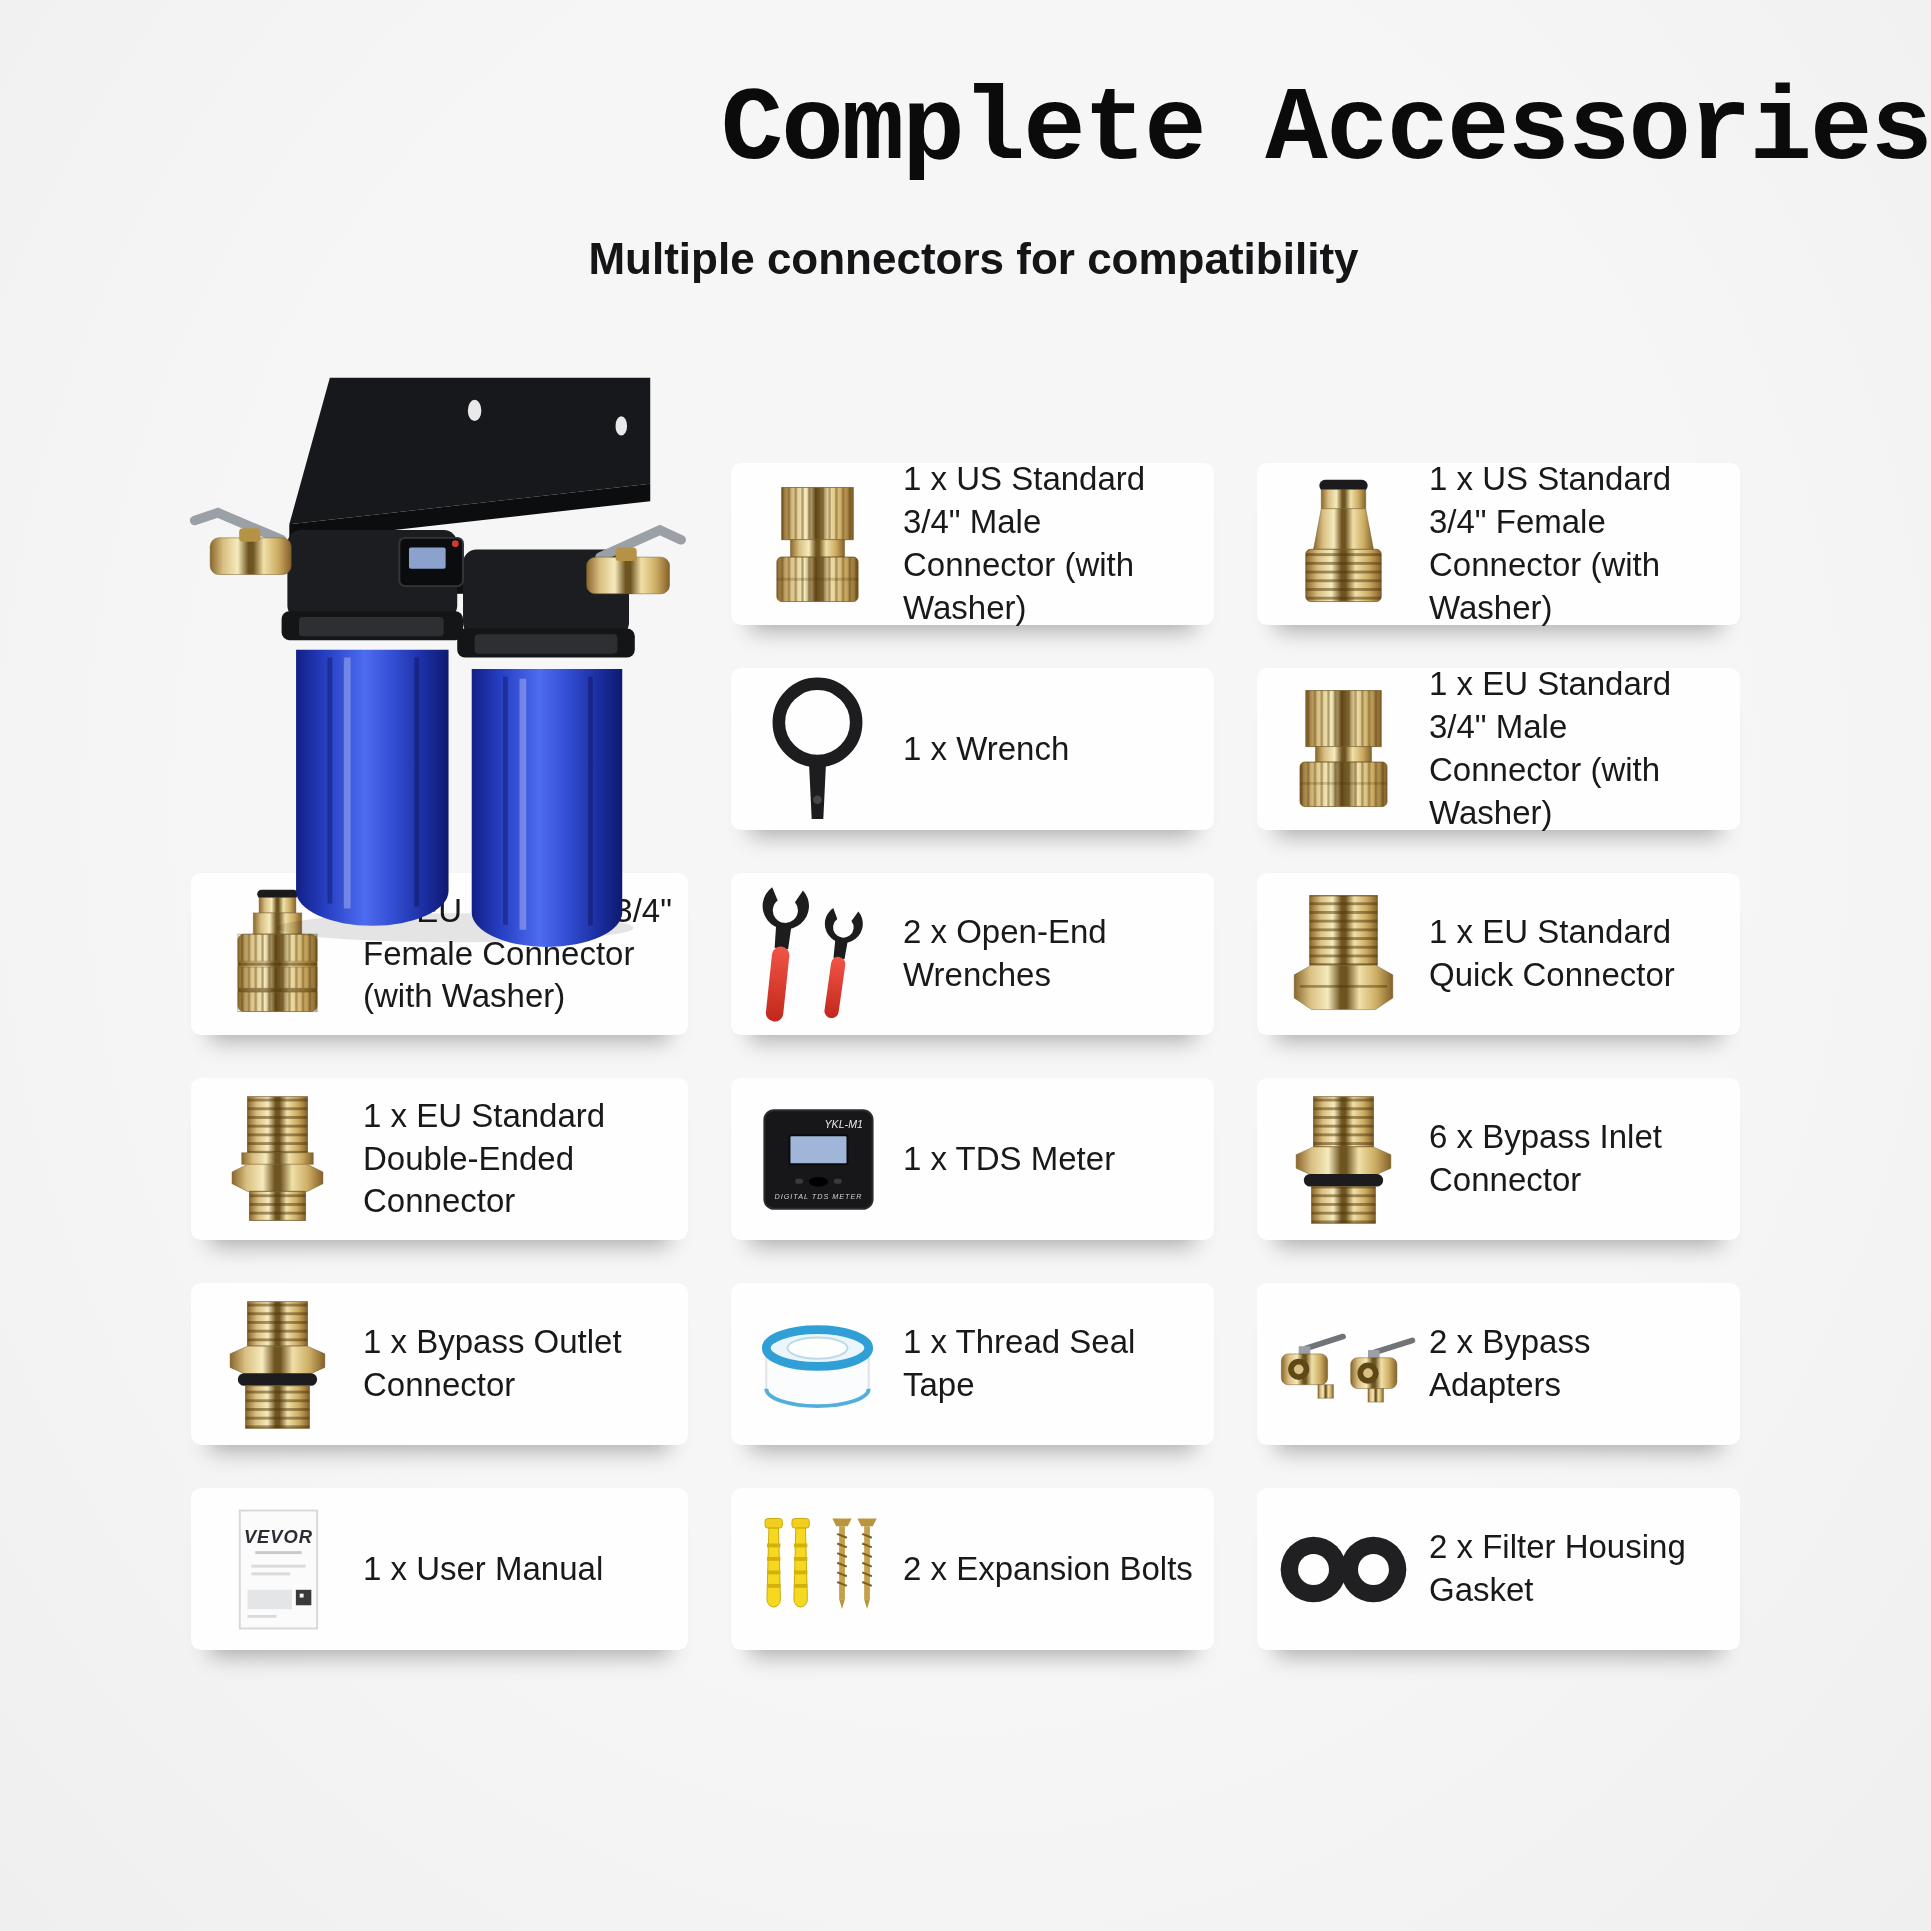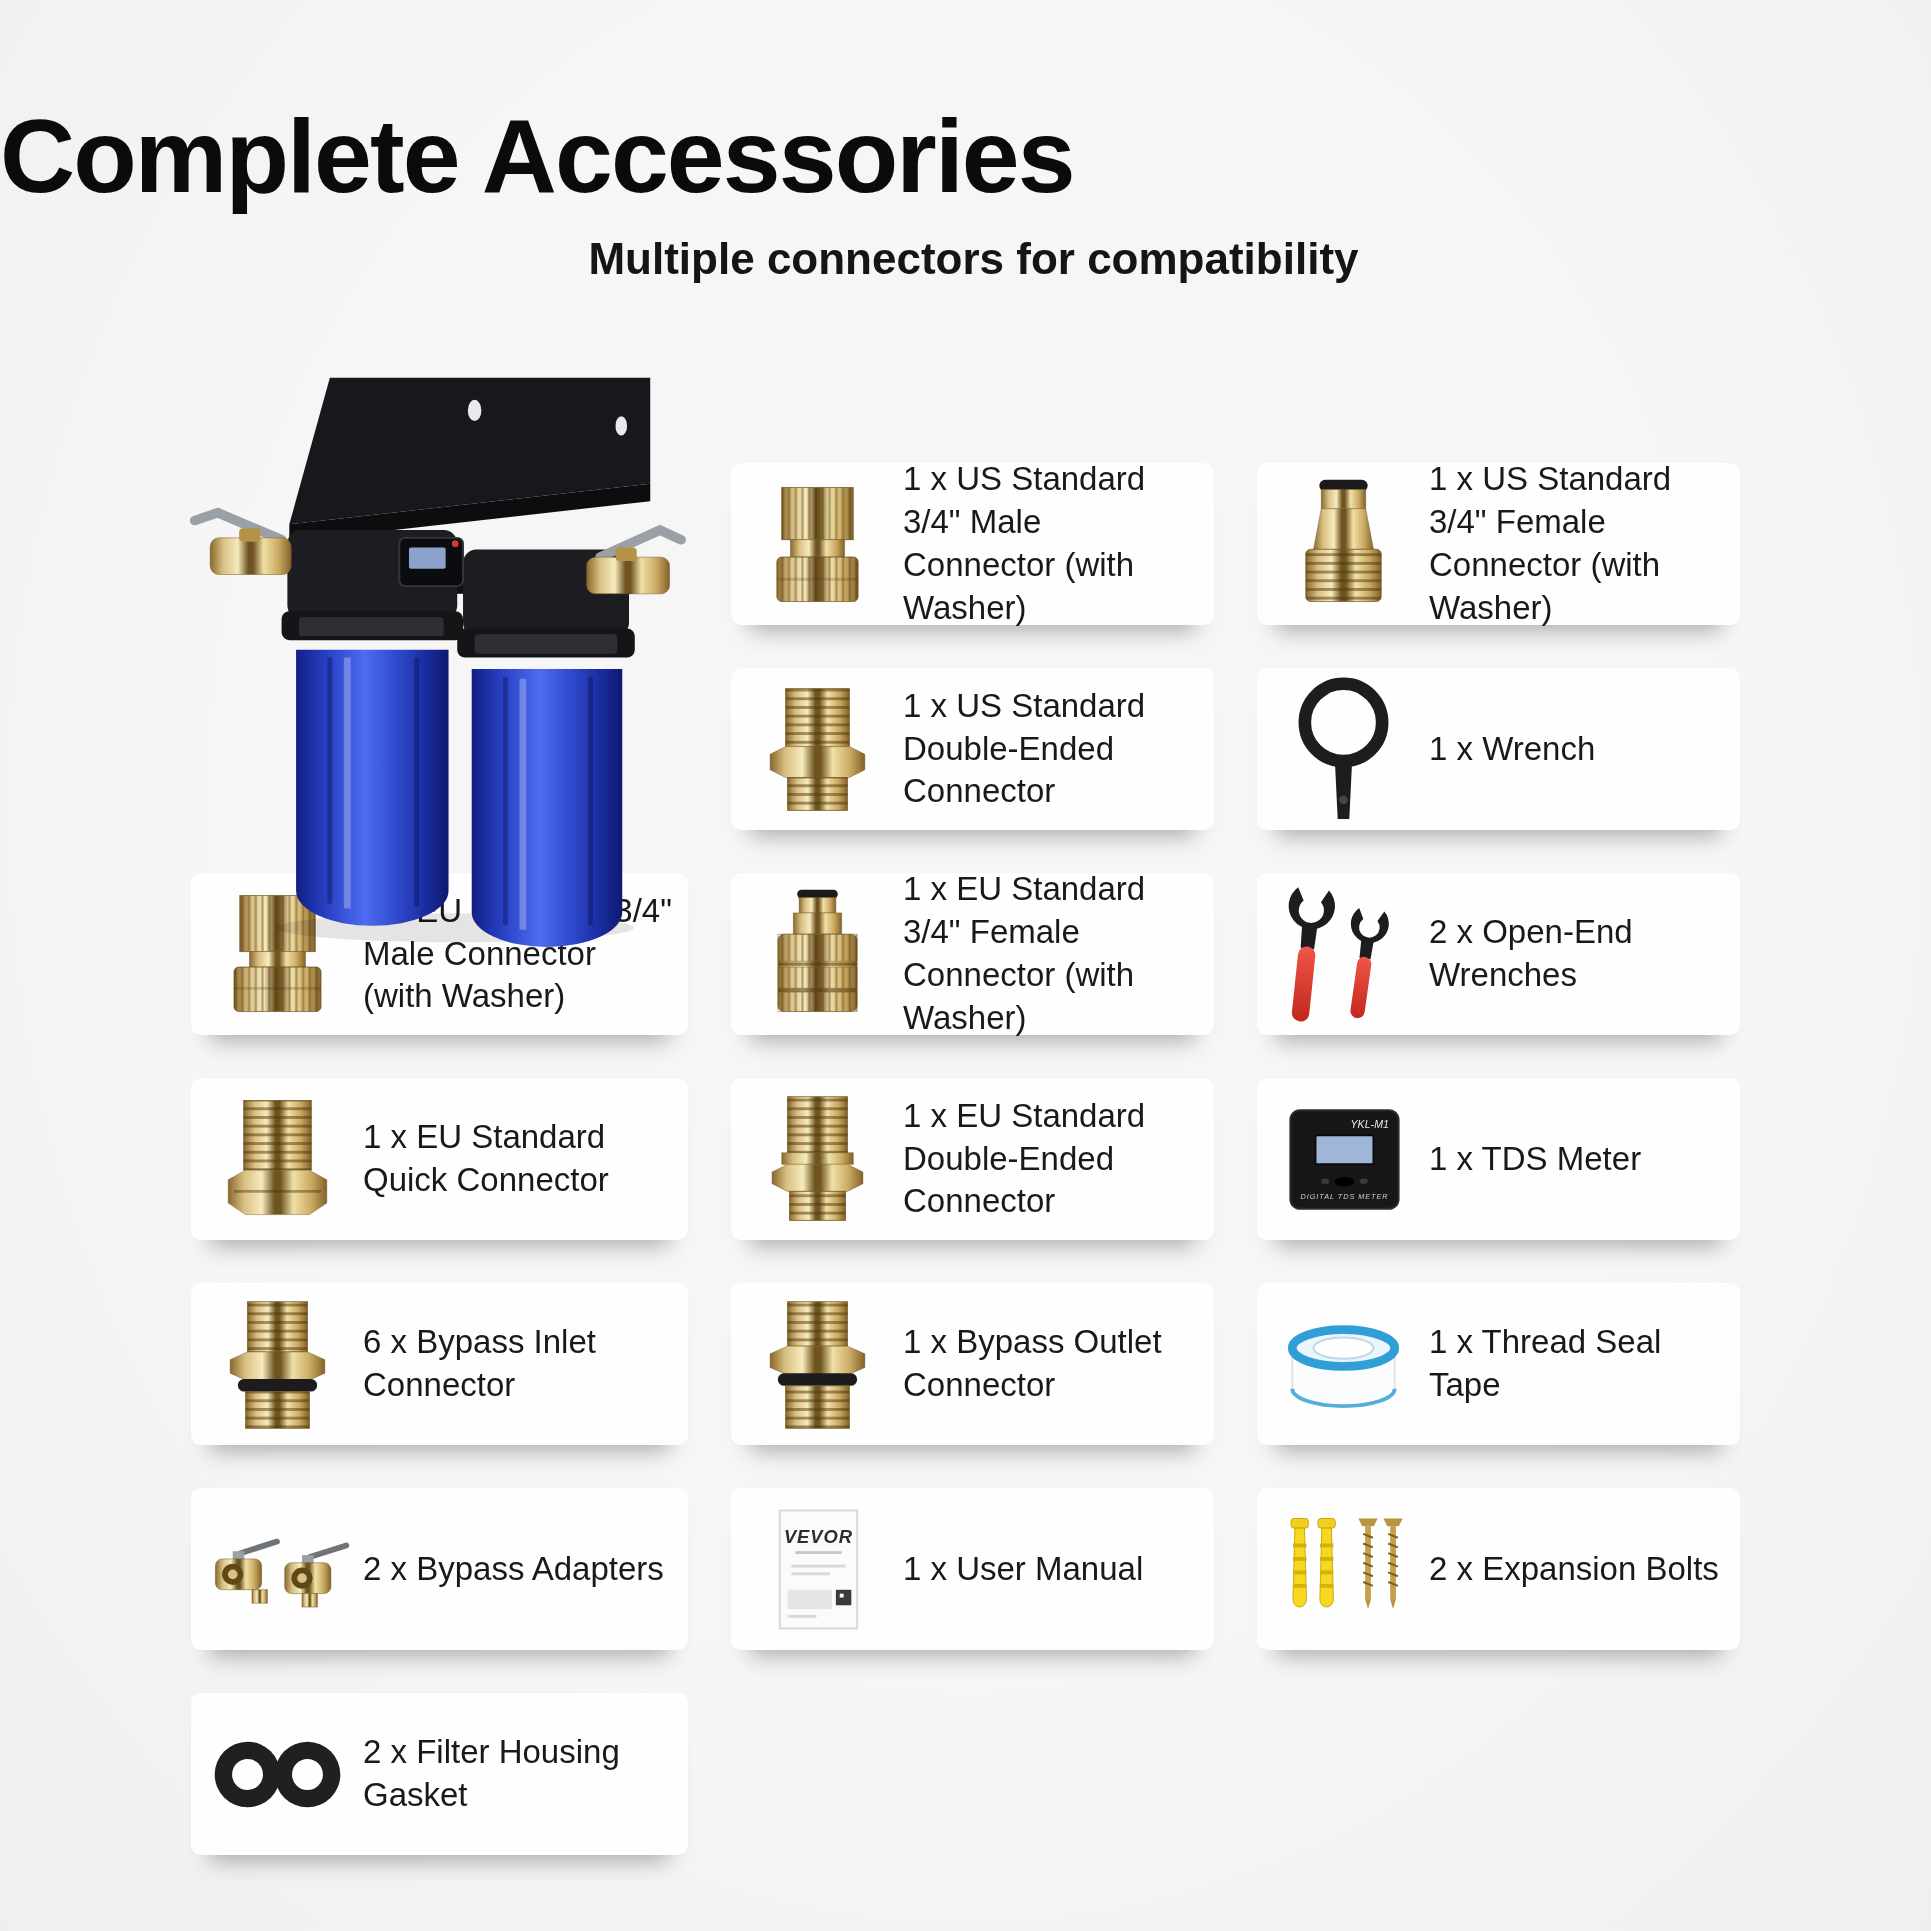--- a/index.html
+++ b/index.html
@@ -1,20 +1,20 @@
 <!DOCTYPE html>
 <html><head>
 <meta charset="utf-8">
 <style>
   html,body{margin:0;padding:0;background:#e9e9ea;}
   .canvas{position:relative;width:1931px;height:1931px;overflow:hidden;
     background:radial-gradient(ellipse at 50% 42%, #f6f6f7 55%, #efeff0 100%);
     font-family:"Liberation Sans", sans-serif;}
-  .title{position:absolute;top:97px;left:0;width:100%;text-align:left;
-    font-size:104px;font-weight:800;letter-spacing:-1.9px;color:#0b0b0c;}
+  .title{position:absolute;top:71px;left:0;width:100%;text-align:right;
+    font-size:104px;font-weight:800;letter-spacing:-1.9px;color:#0b0b0c;font-family:Liberation Mono, monospace;}
   .subtitle{position:absolute;top:234px;left:8px;width:100%;text-align:center;
     font-size:44px;font-weight:700;color:#151517;}
   .grid{position:absolute;left:191px;top:463px;width:1550px;display:grid;
     grid-template-columns:497px 483px 483px;grid-auto-rows:162px;
     column-gap:43px;row-gap:43px;}
   .card{background:#fefefe;border-radius:9.7px;display:flex;align-items:center;
     box-shadow:0 25px 21px -19.3px rgba(0,0,0,0.30), 0 0 1px rgba(0,0,0,0.04);}
   .icon-box{flex:0 0 172px;height:162px;display:flex;align-items:center;justify-content:center;font-style:italic;}
   .label{font-size:33px;line-height:1.30;color:#19191b;font-weight:500;padding-right:15.4px;}
   .product-cell{grid-column:1;grid-row:1 / 3;position:relative;}
@@ -134,34 +134,20 @@
             <polygon points="52,38 98,38 106,80 44,80" fill="url(#gBrass)"></polygon>
             <rect x="36" y="80" width="78" height="54" rx="5" fill="url(#gBrass)"></rect>
             <rect x="36" y="80" width="78" height="54" rx="5" fill="url(#pThread)"></rect>
           </g>
         </svg>
       </div>
       <div class="label">1 x US Standard 3/4" Female Connector (with Washer)</div>
     </div>
 
 
-    <div class="card">
-      <div class="icon-box">
-        <svg width="145" height="145" viewBox="0 0 150 150">
-          <g stroke="#6d5420" stroke-opacity=".45">
-            <rect x="42" y="12" width="66" height="60" fill="url(#gBrass)"></rect>
-            <rect x="42" y="12" width="66" height="60" fill="url(#pThread)"></rect>
-            <polygon points="26,80 42,72 108,72 124,80 124,96 108,104 42,104 26,96" fill="url(#gBrass)"></polygon>
-            <rect x="44" y="104" width="62" height="34" fill="url(#gBrass)"></rect>
-            <rect x="44" y="104" width="62" height="34" fill="url(#pThread)"></rect>
-          </g>
-        </svg>
-      </div>
-      <div class="label">1 x US Standard Double-Ended Connector</div>
-    </div>
 
     <div class="card">
       <div class="icon-box">
         <svg width="145" height="150" viewBox="0 0 150 155">
           <circle cx="75" cy="50" r="40" fill="none" stroke="#1d1d1f" stroke-width="13"></circle>
           <rect x="48" y="18" width="10" height="6" fill="#1d1d1f" transform="rotate(-35 53 21)"></rect>
           <rect x="92" y="18" width="10" height="6" fill="#1d1d1f" transform="rotate(35 97 21)"></rect>
           <polygon points="66,88 84,88 81,150 69,150" fill="#1d1d1f"></polygon>
           <circle cx="75" cy="130" r="4.5" fill="#46464a"></circle>
         </svg>

